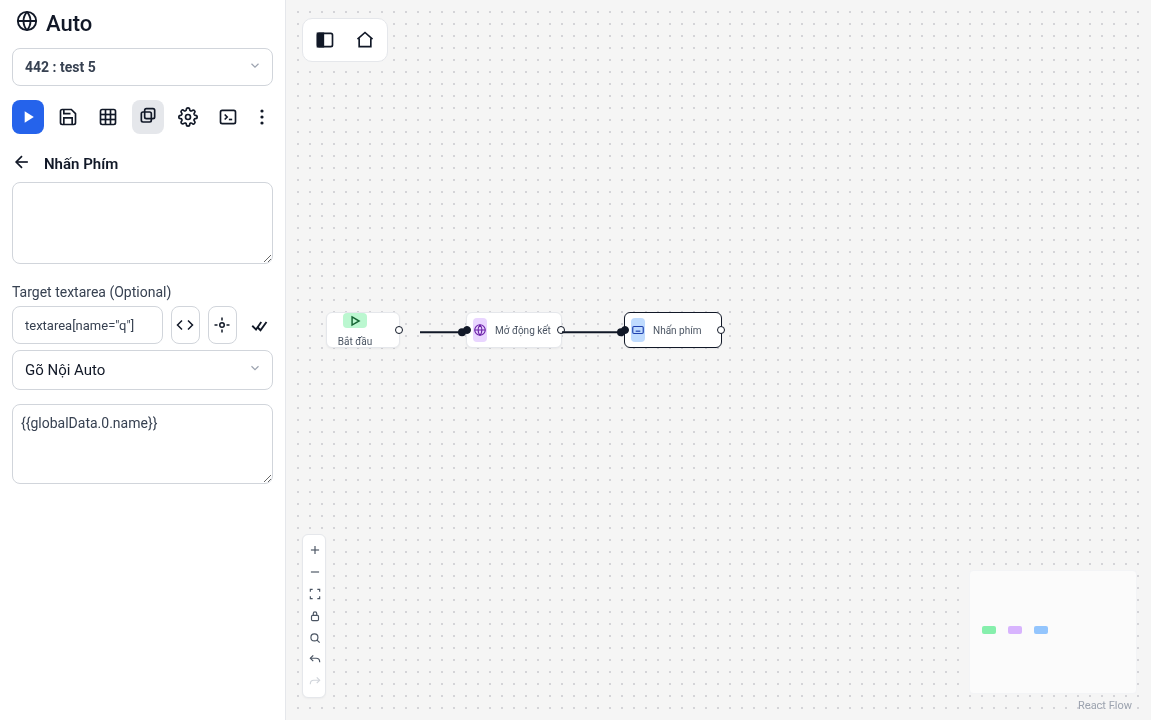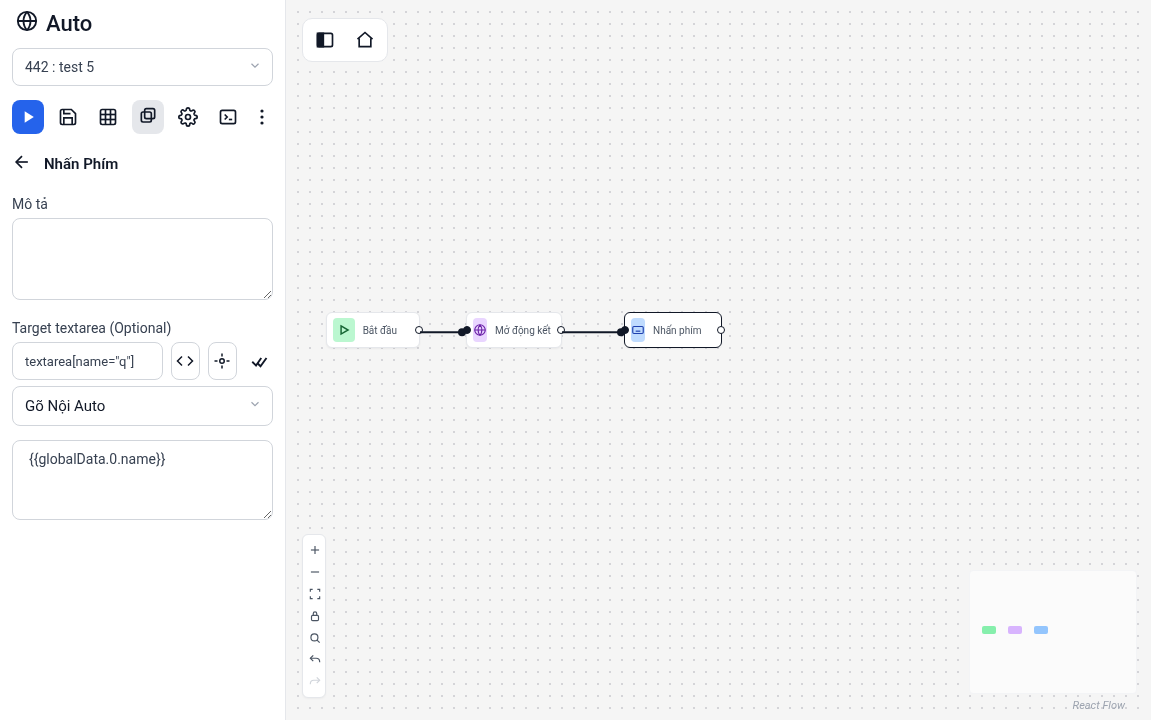--- a/index.html
+++ b/index.html
@@ -10,21 +10,21 @@
 
 .sidebar { width: 286px; border-right: 1px solid #e5e7eb; background: #fff; display: flex; flex-direction: column; padding: 10px 12px; }
 
 .brand { display: flex; align-items: flex-end; gap: 8px; margin: 0 0 12px 4px; }
 .brand svg { width: 22px; height: 22px; }
 .brand-label { font-size: 22px; font-weight: 500; }
 
 .select {
   width: 100%; height: 38px; border: 1px solid #d1d5db; border-radius: 8px;
   padding: 0 36px 0 12px; background: #fff; font-size: 14px; color: #374151;
-  position: relative; display: flex; align-items: center; cursor: pointer;
+  position: relative; display: flex; align-items: center; cursor: pointer; font-weight: bold;
 }
 .select .chev { position: absolute; right: 10px; top: 50%; transform: translateY(-50%); color: #9ca3af; }
 .select .chev svg { width: 14px; height: 14px; }
 
 .toolbar { display: flex; align-items: center; gap: 8px; margin-top: 14px; }
 .tb-btn {
   width: 36px; height: 34px; border-radius: 8px; display: flex; align-items: center; justify-content: center;
   color: #111827; cursor: pointer; background: transparent;
 }
 .tb-btn svg { width: 20px; height: 20px; }
@@ -58,41 +58,41 @@
 .sel2 {
   width: 100%; height: 40px; border: 1px solid #d1d5db; border-radius: 8px;
   padding: 0 36px 0 12px; margin-top: 6px; display: flex; align-items: center;
   font-size: 15px; color: #111827; cursor: pointer; position:relative;
 }
 .sel2 .chev { position: absolute; right: 10px; top: 50%; transform: translateY(-50%); color: #9ca3af; }
 .sel2 .chev svg{width:14px;height:14px;}
 
 .content-area {
   width: 100%; height: 80px; border: 1px solid #d1d5db; border-radius: 8px;
-  padding: 10px 16px; margin-top: 14px; font-size: 14px; font-family: inherit; color: #374151; resize: vertical;
+  padding: 10px 8px; margin-top: 14px; font-size: 14px; font-family: inherit; color: #374151; resize: vertical;
 }
 
 
 .canvas { flex: 1; position: relative; background: #f5f5f5; }
 .dots { position: absolute; inset: 6px; border-radius: 6px;
   background-image: radial-gradient(#d4d4d8 1px, transparent 1px);
   background-size: 12px 12px; background-position: 0 0;
 }
 .top-ctrls { position: absolute; top: 18px; left: 16px; display: flex; gap: 4px;
   border: 1px solid #e5e7eb; background: #fff; border-radius: 10px; padding: 4px; }
 .tc-btn { width: 36px; height: 34px; border-radius: 8px; display:flex; align-items:center; justify-content:center; cursor:pointer;}
 .tc-btn svg{width:20px;height:20px;}
 
 .side-ctrls { position: absolute; left: 16px; bottom: 22px; width: 24px; background:#fff;
   border:1px solid #e5e7eb; border-radius:6px; display:flex; flex-direction:column; padding:4px 0; box-shadow:0 1px 2px rgba(0,0,0,.04);}
 .sc-btn{width:24px;height:22px;display:flex;align-items:center;justify-content:center;cursor:pointer;color:#4b5563;}
 .sc-btn.disabled{color:#d1d5db;cursor:default;}
 .sc-btn svg{width:14px;height:14px;}
 
-.rf-label{position:absolute;right:26px;bottom:8px;font-size:11px;color:#9ca3af;font-style:italic;}
+.rf-label{position:absolute;right:19px;bottom:8px;font-size:11px;color:#9ca3af;}
 
 .minimap{position:absolute;right:14px;bottom:26px;width:168px;height:124px;background:#fbfbfb;border:1px solid #f3f4f6;border-radius:4px;}
 .mm-chip{position:absolute;height:8px;width:14px;border-radius:2px;top:55px;}
 .mm1{left:12px;background:#86efac;}
 .mm2{left:38px;background:#d8b4fe;}
 .mm3{left:64px;background:#93c5fd;}
 
 
 .flow{position:absolute;top:312px;left:40px;right:0;height:40px;}
 .node{position:absolute;height:36px;border:1px solid #e5e7eb;border-radius:6px;background:#fff;display:flex;align-items:center;gap:8px;padding:0 22px 0 6px;box-shadow:0 1px 2px rgba(0,0,0,.05);}
@@ -103,21 +103,21 @@
 .ic-purple{background:#e9d5ff;color:#6b21a8;}
 .ic-blue{background:#bfdbfe;color:#1e40af;}
 .node .nl{font-size:10px;color:#4b5563;white-space:nowrap;}
 .port{position:absolute;width:8px;height:8px;border:1.5px solid #111827;border-radius:50%;background:#fff;top:50%;transform:translateY(-50%);}
 .port.out{right:-4px;}
 .port.in{left:-4px;background:#111827;}
 .edge{position:absolute;height:1.5px;background:#111827;top:50%;transform:translateY(-50%);}
 .edge::after{content:"";position:absolute;right:-1px;top:-3.2px;width:8px;height:8px;background:#111827;border-radius:50%;}
 
 
-#n1{left:0;width:94px;}
+#n1{left:0;width:74px;flex-direction:column;}
 #n2{left:140px;width:96px;}
 #n3{left:298px;width:98px;}
 #e1{left:94px;width:45px;}
 #e2{left:236px;width:62px;}
 </style>
 </head>
 <body>
 
 <div class="app">
 
@@ -194,21 +194,20 @@
     <div class="section-hdr">
       <span>
         <svg viewBox="0 0 24 24" fill="none" stroke="currentColor" stroke-width="2">
             <line x1="19" y1="12" x2="5" y2="12"></line>
             <polyline points="12 19 5 12 12 5"></polyline>
           </svg>
       </span>
       <span class="section-title">Nhấn Phím</span>
     </div>
 
-    <span class="label">Mô tả</span>
     <textarea class="textarea" style=""></textarea>
 
     <span class="label">Target textarea (Optional)</span>
     <div class="row">
       <input class="text-input" type="text" value="textarea[name=&quot;q&quot;]" style="">
       <div class="sq-btn">
         <svg viewBox="0 0 24 24" fill="none" stroke="currentColor" stroke-width="2">
             <polyline points="16 18 22 12 16 6"></polyline>
             <polyline points="8 6 2 12 8 18"></polyline>
           </svg>

